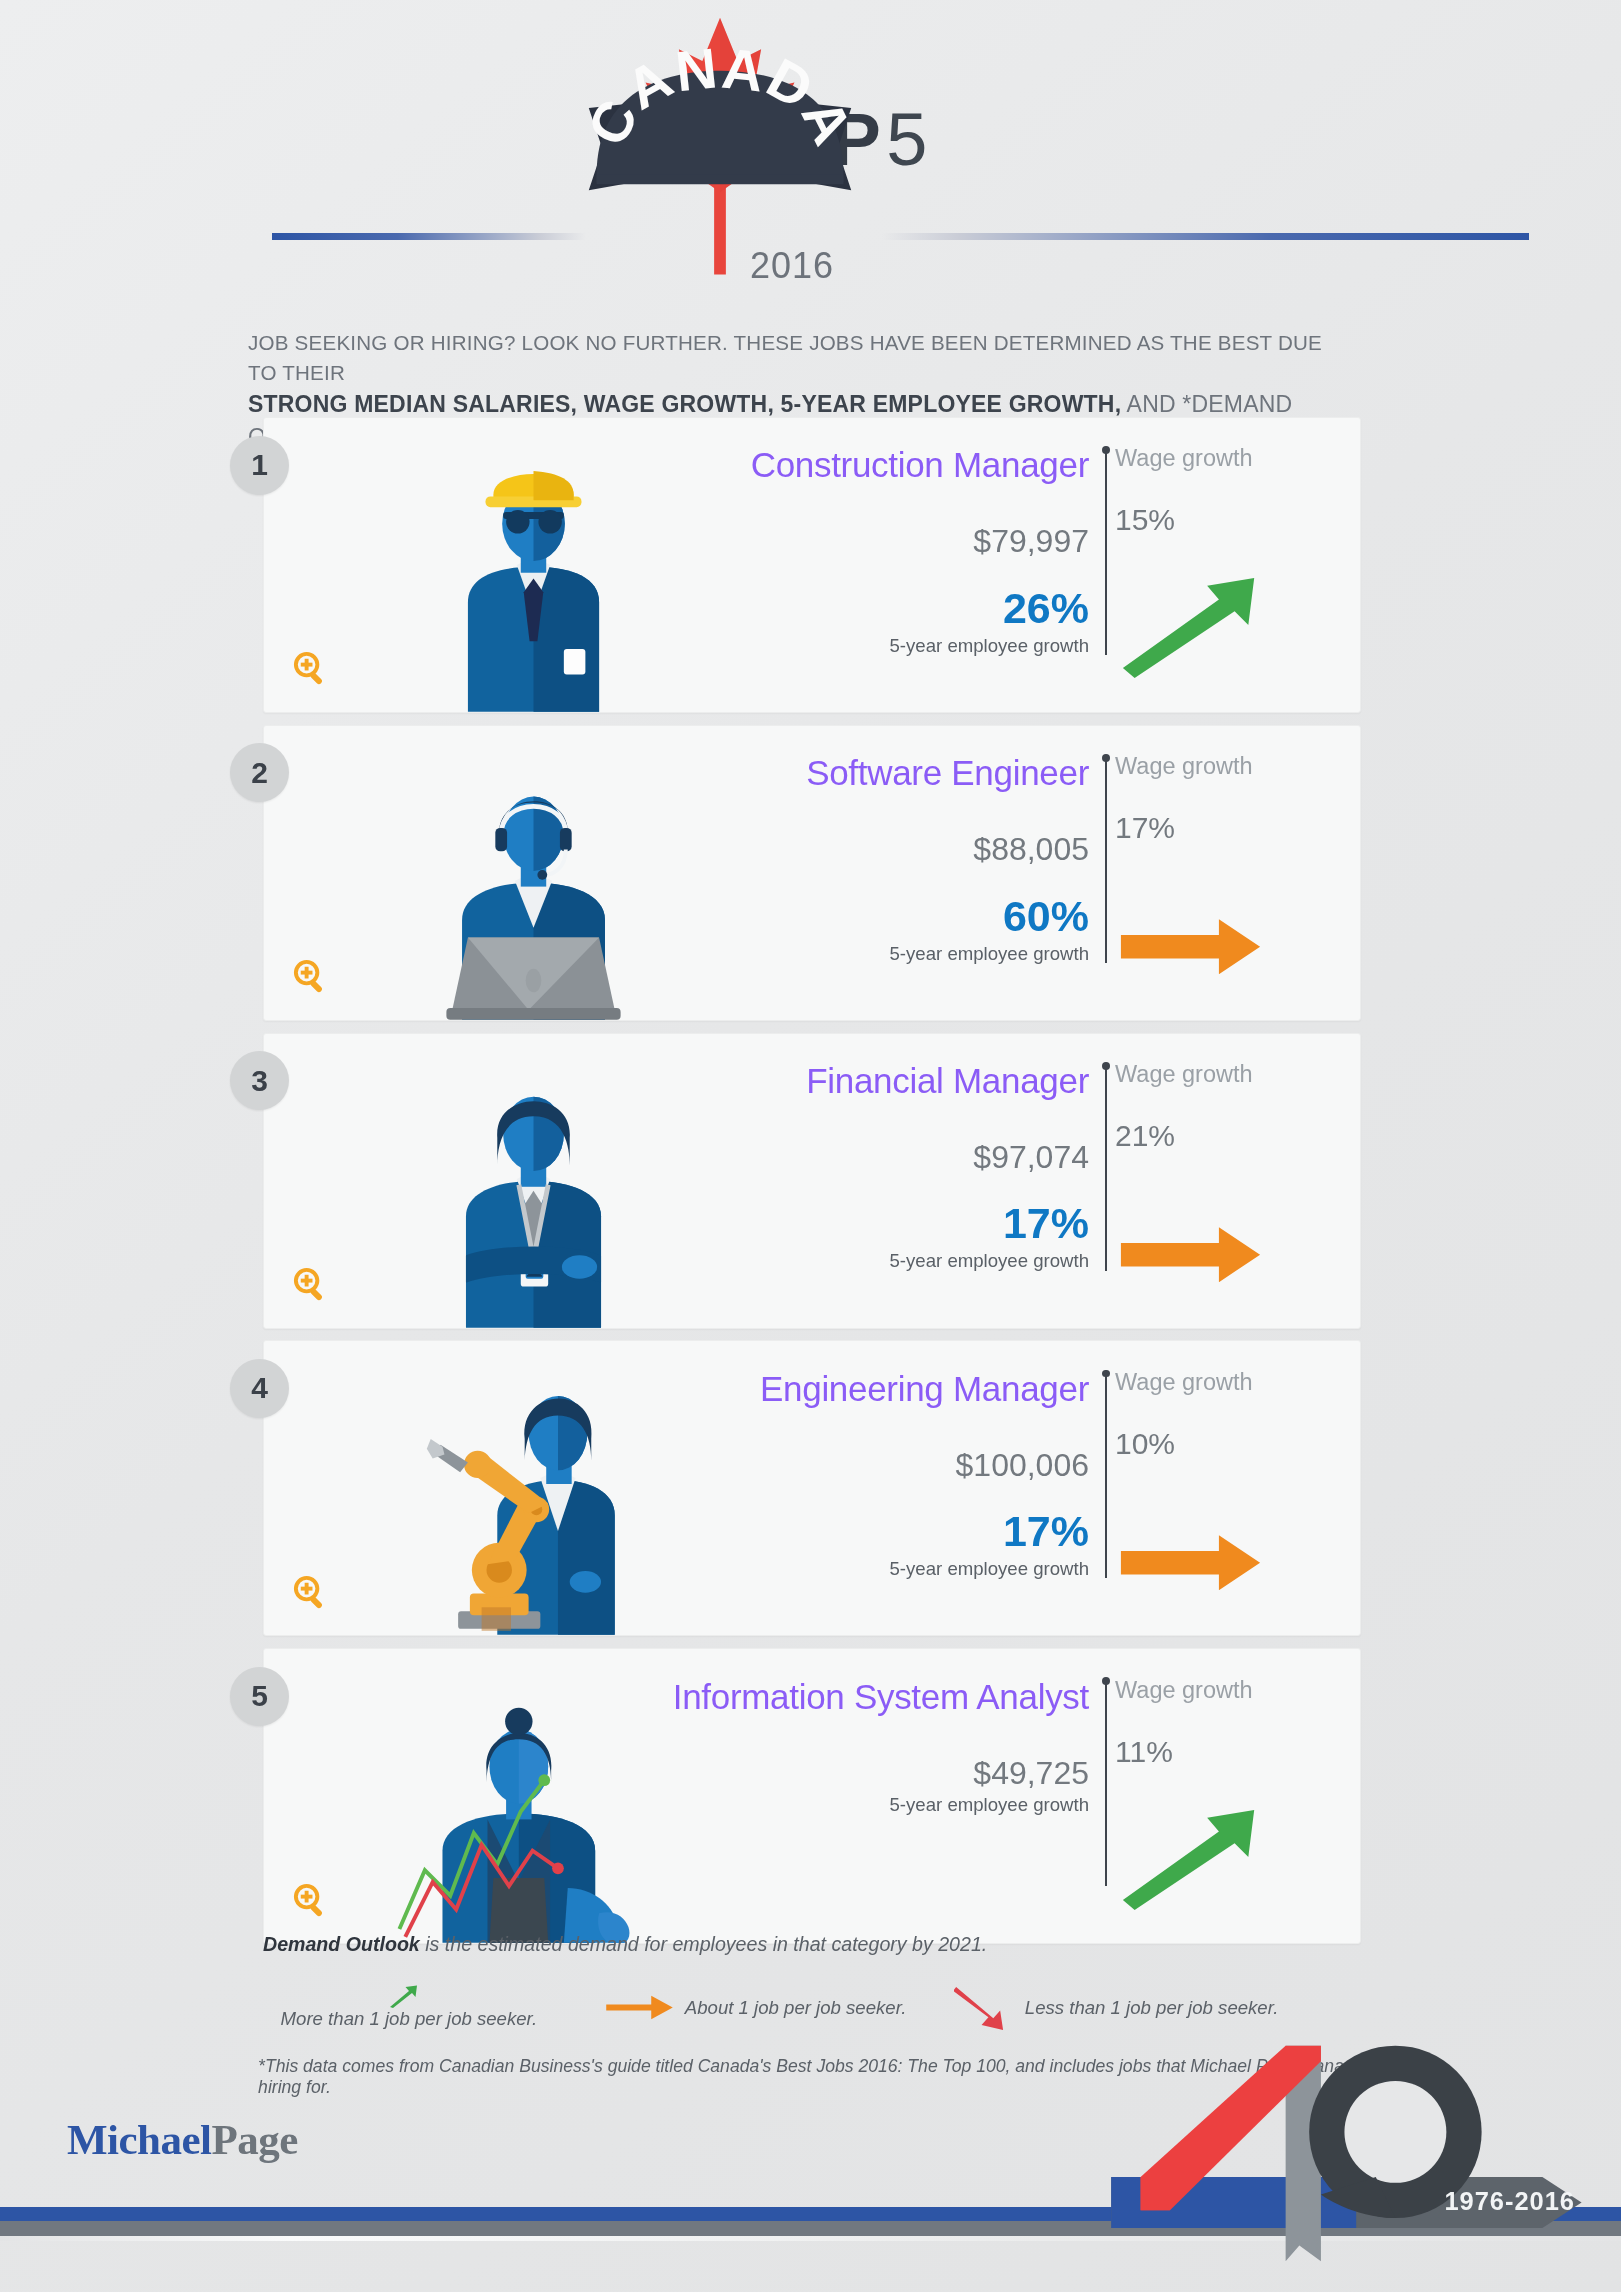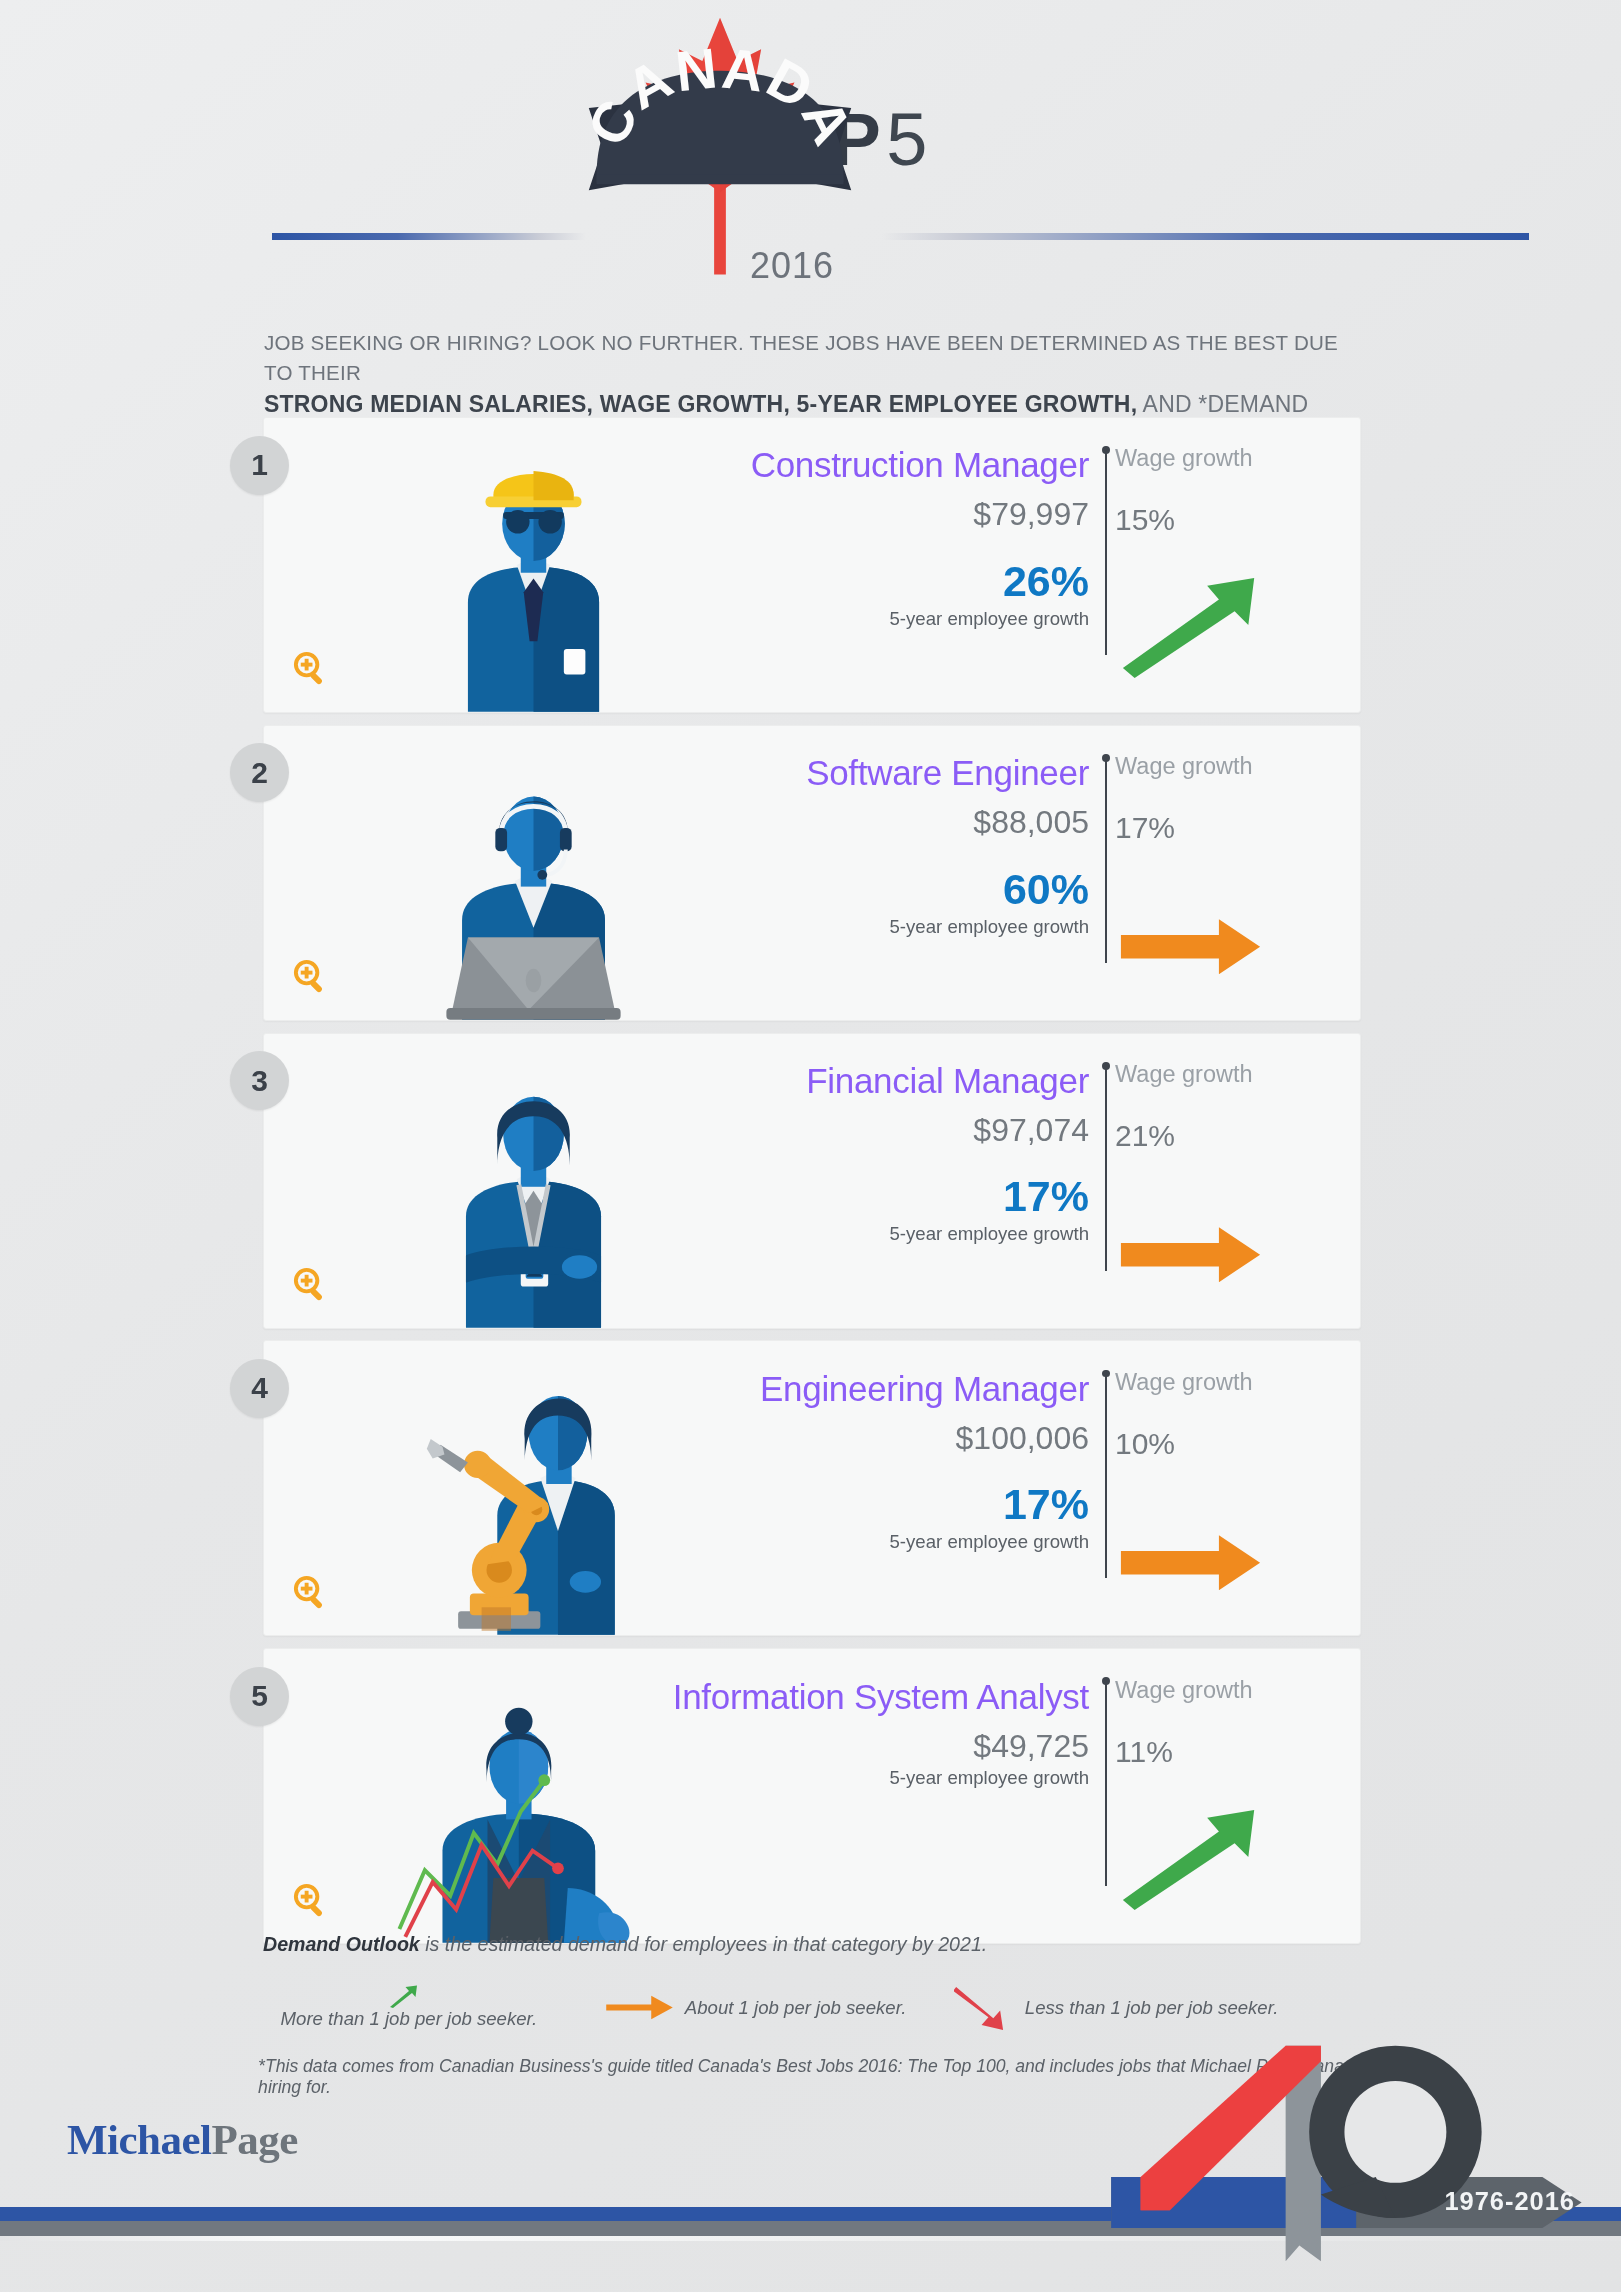--- a/index.html
+++ b/index.html
@@ -97,21 +97,21 @@
     top: 245px;
     font-size: 36px;
     color: #6d737b;
     font-weight: 300;
     letter-spacing: 1px;
   }
 
   
   #intro {
     position: absolute;
-    left: 264px;
+    left: 248px;
     top: 328px;
     width: 1108px;
     line-height: 1.45;
   }
   #intro .l1 {
     font-size: 20.6px;
     color: #6e747c;
     font-stretch: condensed;
     letter-spacing: 0.2px;
   }
@@ -186,21 +186,21 @@
     text-align: right;
   }
   .job-title {
     font-size: 35px;
     color: #8b5cf6;
     font-weight: 400;
     letter-spacing: -0.3px;
     white-space: nowrap;
   }
   .salary {
-    margin-top: 11px;
+    margin-top: 38px;
     font-size: 32px;
     color: #73797f;
     font-weight: 300;
   }
   .emp-growth {
     margin-top: 23.5px;
     font-size: 43px;
     color: #0f78c4;
     font-weight: bold;
   }

